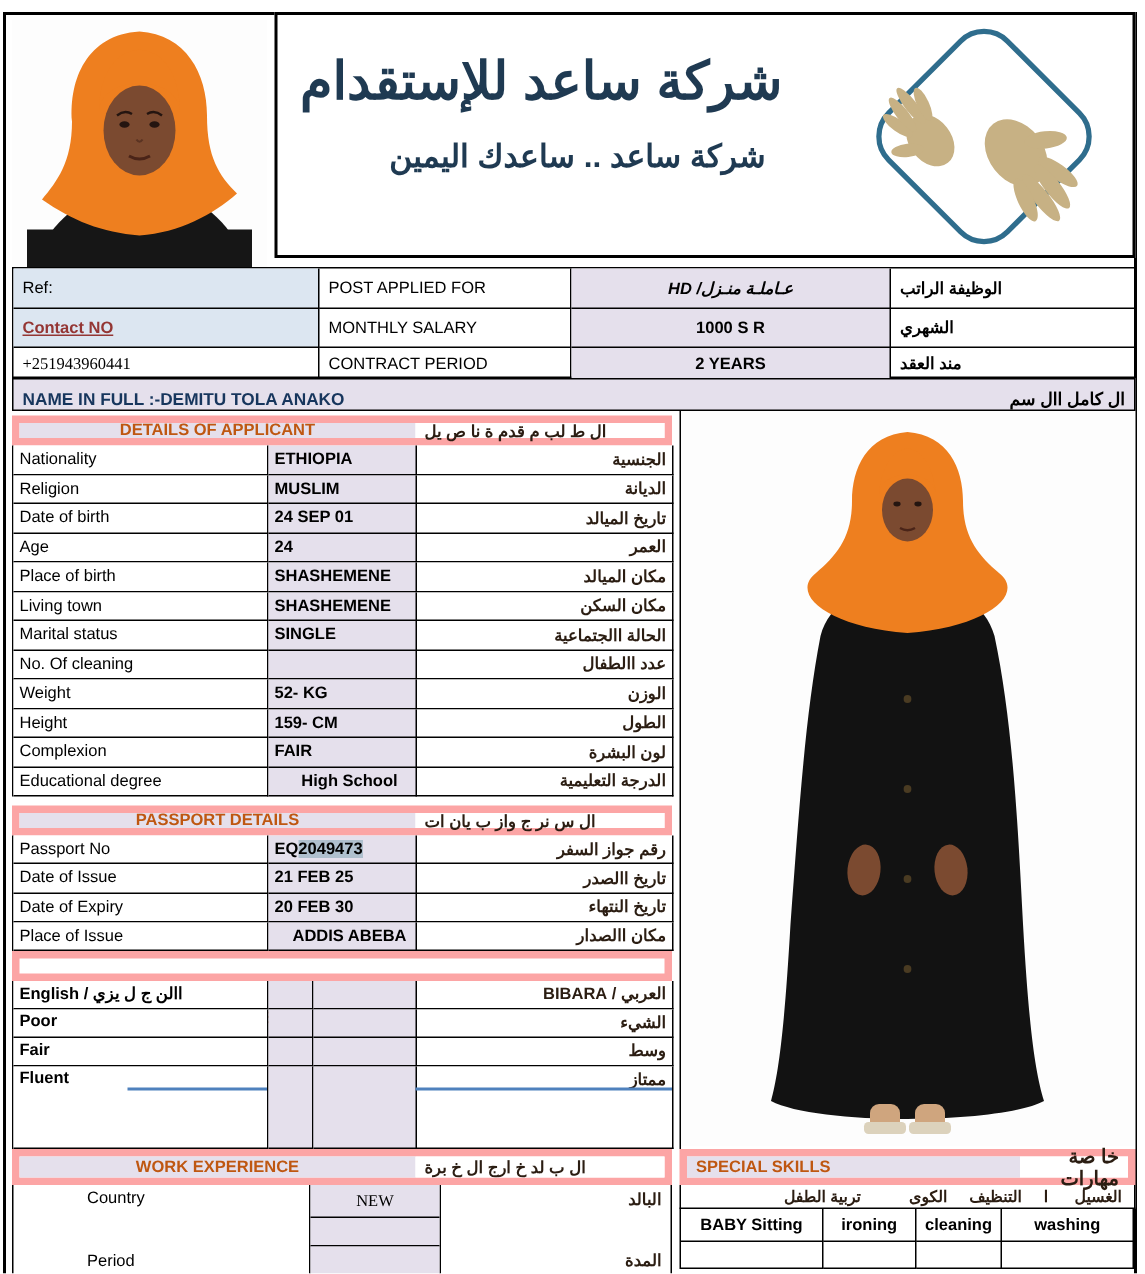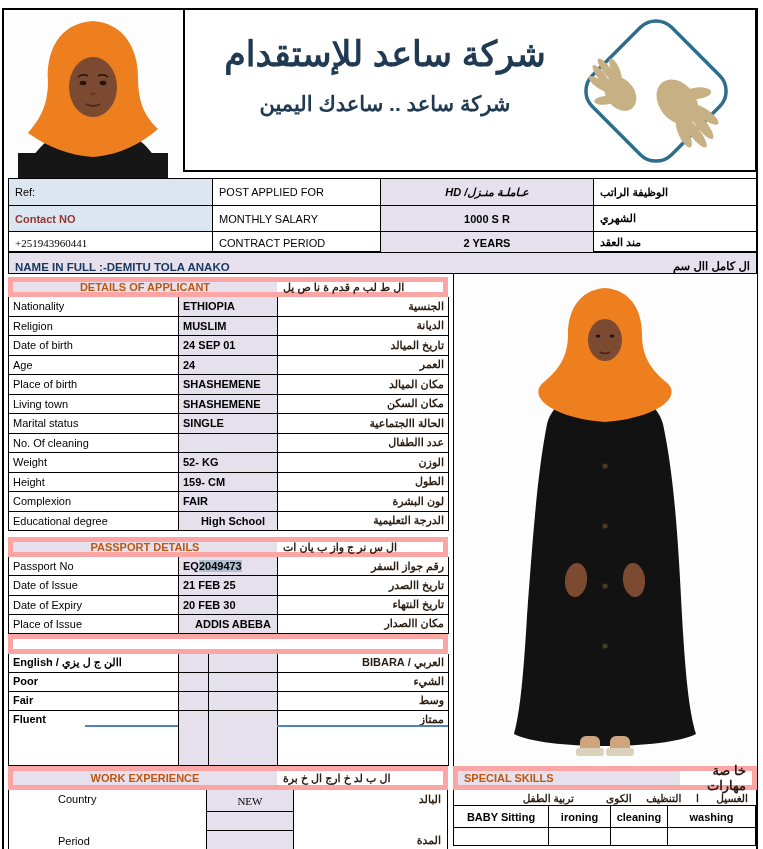--- a/index.html
+++ b/index.html
@@ -9,37 +9,37 @@
   .abs{ position:absolute; }
 
   
   .frame-left{ left:2px; top:8px; width:2px; height:841px; background:#000; }
   .frame-top{ left:2px; top:8px; width:182px; height:2px; background:#000; }
   .frame-right{ left:756px; top:8px; width:2px; height:841px; background:#000; }
 
   
   .portrait{ left:8px; top:13px; width:170px; height:165px; }
   .logo-box{ left:183px; top:8px; width:574px; height:164px; border:2px solid #000; background:#fff; }
-  .logo-title{ position:absolute; left:15px; top:24px; width:370px; text-align:center;
+  .logo-title{ position:absolute; left:15px; top:24px; width:370px; text-align:left;
                font-size:35px; font-weight:bold; color:#1F3A52; direction:rtl; }
   .logo-sub{ position:absolute; left:15px; top:82px; width:370px; text-align:center;
              font-size:21px; font-weight:bold; color:#1F3A52; direction:rtl; }
   .logo-svg{ position:absolute; right:8px; top:2px; }
 
   
   .info-band{ left:8px; top:178px; width:749px; height:74px; display:grid;
               grid-template-columns:204px 168px 213px 164px; grid-template-rows:27px 26px 21px;
               border:1px solid #000; font-size:11px; }
   .info-band > div{ border-right:1px solid #000; border-bottom:1px solid #000;
                     display:flex; align-items:center; padding:0 6px; }
   .info-band > div:nth-child(4n){ border-right:none; }
   .info-band > div:nth-child(n+9){ border-bottom:none; }
   .c-blue{ background:#DCE6F1; }
   .c-lav{ background:#E5E0EC; }
-  .maroon{ color:#943634; font-weight:bold; }
+  .maroon{ color:#943634; font-weight:bold;text-decoration:underline; }
   .serif{ font-family:"Liberation Serif", serif; }
   .vcenter{ justify-content:center; font-weight:bold; }
   .ar-cell{ direction:rtl; font-weight:bold; }
   .val-hd{ font-style:italic; }
 
   
   .name-band{ left:8px; top:252px; width:749px; height:22px; background:#E5E0EC;
               border:1px solid #000; display:flex; align-items:flex-end; justify-content:space-between;
               padding:0 6px; font-size:11.5px; font-weight:bold; }
   .name-en{ color:#17365D; }

